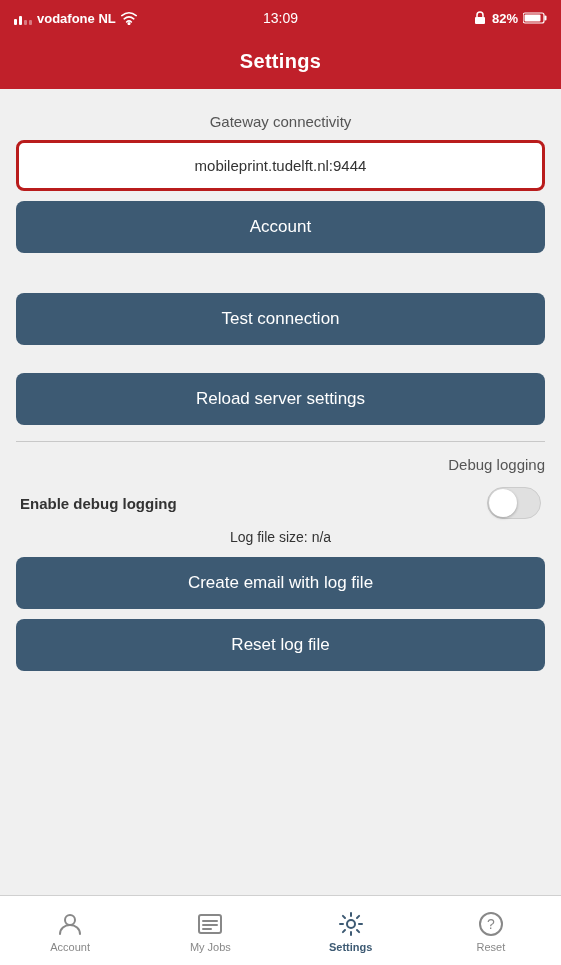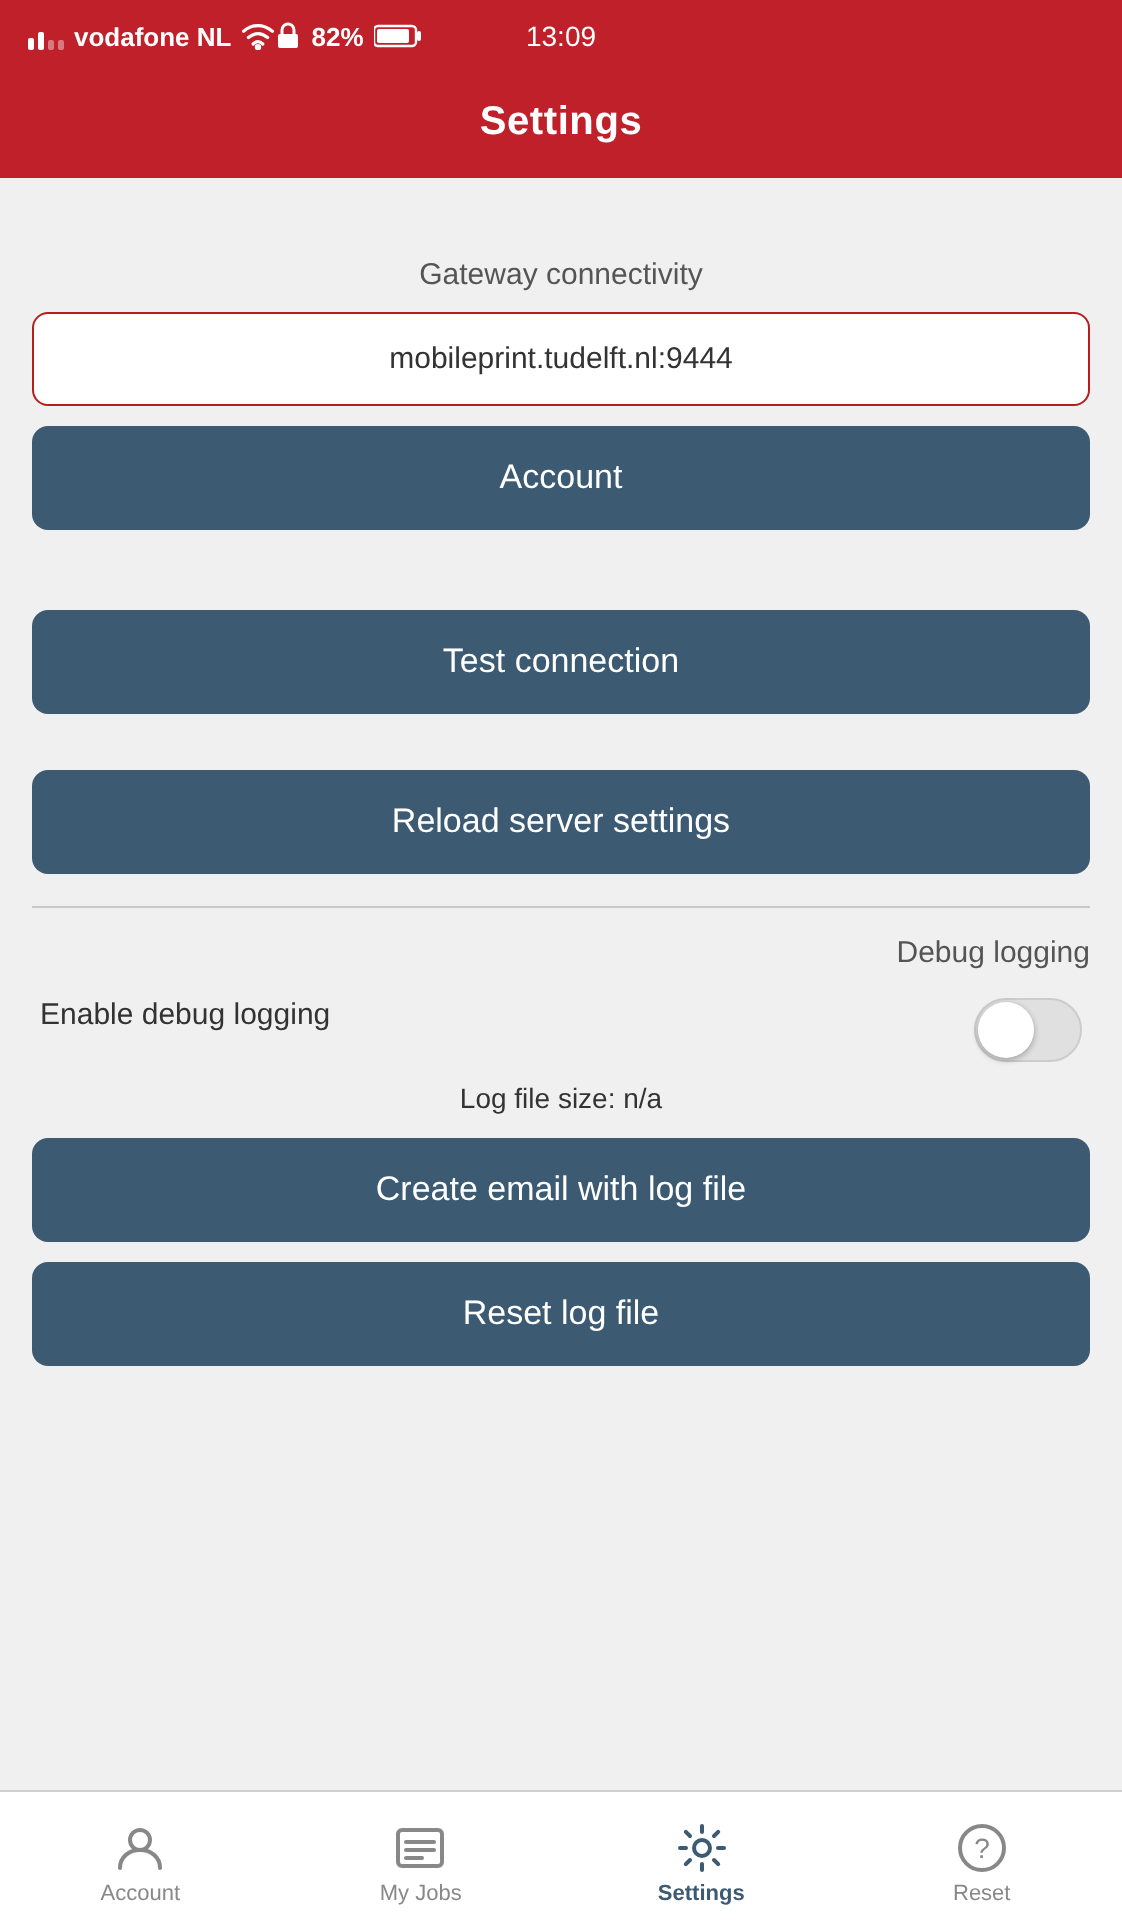--- a/index.html
+++ b/index.html
@@ -12,20 +12,21 @@
       display: flex;
       flex-direction: column;
     }
 
     
     .status-bar {
       background: #c0202a;
       color: white;
       display: flex;
       align-items: center;
+      justify-content: space-between;
       padding: 6px 14px;
       height: 36px;
       font-size: 13px;
       font-weight: 600;
     }
     .status-left { display: flex; align-items: center; gap: 5px; }
     .status-center { position: absolute; left: 50%; transform: translateX(-50%); font-weight: 400; font-size: 14px; color: white; }
     .status-right { display: flex; align-items: center; gap: 5px; }
 
     
@@ -36,38 +37,38 @@
       padding: 14px 0 16px;
       font-size: 20px;
       font-weight: 600;
       letter-spacing: 0.3px;
     }
 
     
     .content {
       flex: 1;
       background: #f0f0f0;
-      padding: 40px 16px 20px;
+      padding: 24px 16px 20px;
       display: flex;
       flex-direction: column;
       gap: 0;
     }
 
     
     .section-label {
       text-align: center;
       font-size: 15px;
       color: #555;
       margin-bottom: 10px;
     }
 
     
     .text-input {
       background: white;
-      border: 1px solid #b91c1c;
+      border: 3px solid #b91c1c;
       border-radius: 8px;
       padding: 14px 12px;
       font-size: 15px;
       color: #333;
       text-align: center;
       width: 100%;
       outline: none;
       margin-bottom: 10px;
     }
 
@@ -100,23 +101,25 @@
     
     .debug-label {
       text-align: right;
       font-size: 15px;
       color: #555;
       margin-bottom: 14px;
     }
 
     .debug-row {
       display: flex;
+      align-items: center;
       justify-content: space-between;
       padding: 0 4px;
       margin-bottom: 10px;
+      font-weight: bold;
     }
     .debug-row-text {
       font-size: 15px;
       color: #333;
     }
 
     
     .toggle {
       width: 54px;
       height: 32px;

